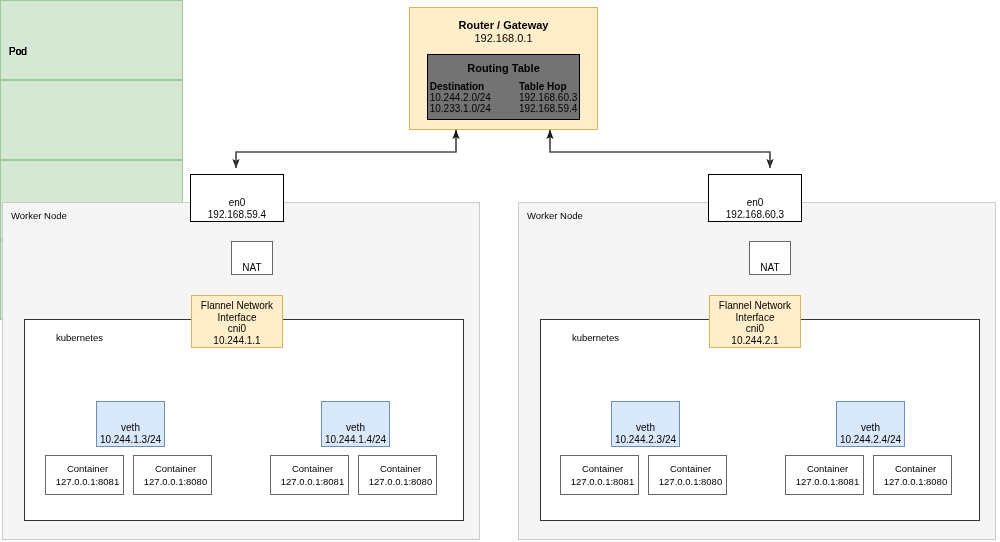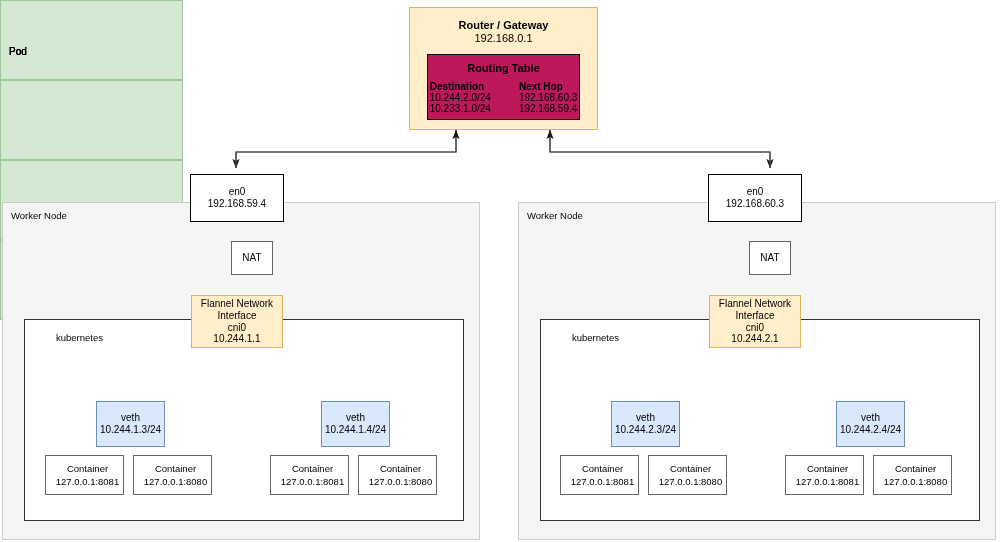--- a/index.html
+++ b/index.html
@@ -1,29 +1,29 @@
 <!DOCTYPE html>
 <html><head>
 <meta charset="utf-8">
 <style>
   html,body{margin:0;padding:0;background:#ffffff;}
   body{width:1000px;height:542px;position:relative;overflow:hidden;
        font-family:"Liberation Sans","DejaVu Sans",sans-serif;
        color:#000000;-webkit-font-smoothing:antialiased;}
   #canvas{position:absolute;left:0;top:0;width:1000px;height:542px;}
   .box{position:absolute;box-sizing:border-box;display:flex;
-       flex-direction:column;align-items:center;justify-content:center;
+       flex-direction:column;align-items:center;justify-content:flex-end;
        text-align:center;line-height:1.18;}
   .lbl{display:block;white-space:nowrap;}
 
   
   .router{background:#ffeec9;border:1px solid #d6b656;}
   .router-title{font-weight:bold;font-size:11px;}
   .router-ip{font-size:11px;text-align:right;}
-  .rtable{position:absolute;background:#be185d;border:1px solid #000000;
+  .rtable{position:absolute;background:#737373;border:1px solid #000000;
           box-sizing:border-box;}
   .rtable-title{font-weight:bold;font-size:11px;text-align:center;}
   .rt-grid{display:grid;grid-template-columns:auto auto;
            column-gap:28px;font-size:10px;margin-top:7px;}
   .rt-head{font-weight:bold;}
   .rt-cell{white-space:nowrap;text-align:left;}
 
   
   .white-node{background:#ffffff;border:1px solid #000000;font-size:10px;}
   .nat{background:#ffffff;border:1px solid #666666;font-size:10px;margin-left:15px;}
@@ -201,21 +201,21 @@
     <span class="lbl router-title">Router / Gateway</span>
     <span class="lbl router-ip">192.168.0.1</span>
   </div>
 
   <div class="rtable" style="left:427px;top:54px;width:153px;height:66px;
               display:flex;flex-direction:column;align-items:center;
               justify-content:center;padding-top:2px;">
     <span class="rtable-title">Routing Table</span>
     <div class="rt-grid">
       <span class="rt-cell rt-head">Destination</span>
-      <span class="rt-cell rt-head">Next Hop</span>
+      <span class="rt-cell rt-head">Table Hop</span>
       <span class="rt-cell">10.244.2.0/24</span>
       <span class="rt-cell">192.168.60.3</span>
       <span class="rt-cell">10.233.1.0/24</span>
       <span class="rt-cell">192.168.59.4</span>
     </div>
   </div>
 
 </div>
 
 </body></html>

